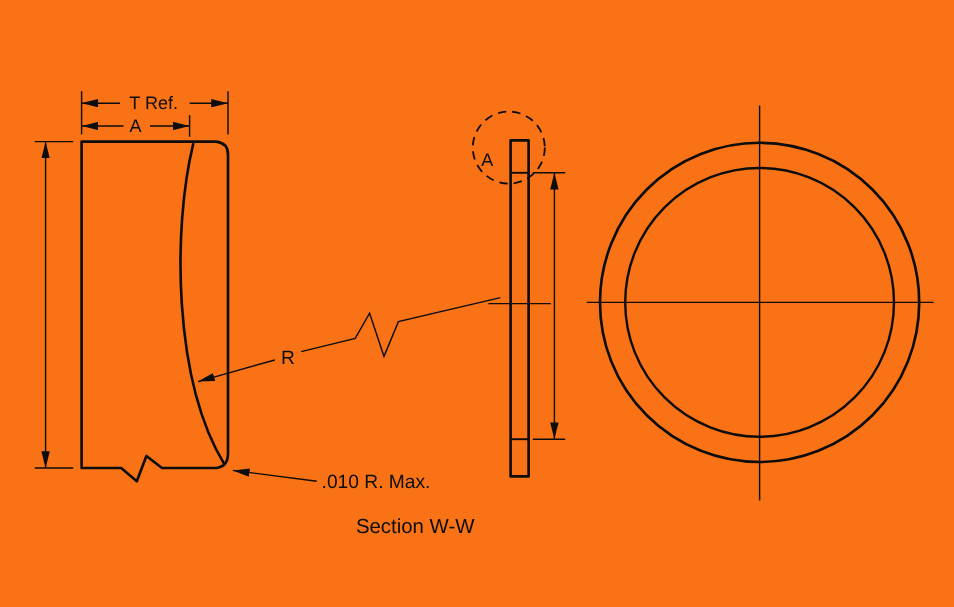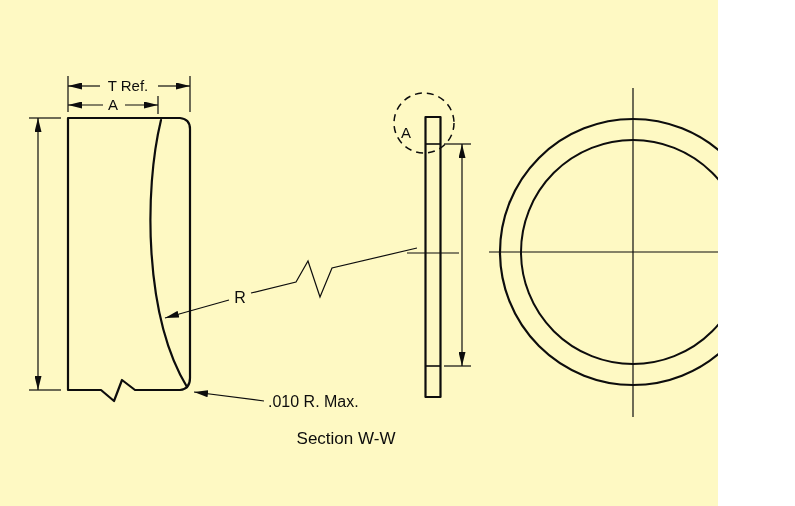--- a/index.html
+++ b/index.html
@@ -1,20 +1,20 @@
 <!DOCTYPE html>
 <html><head>
 <meta charset="utf-8">
 <style>
   html, body { margin: 0; padding: 0; background: #ffffff; }
   .stage {
     position: relative;
-    width: 718px;
+    width: 795px;
     height: 506px;
-    background: #fef9c3;
+    background: #f97316;
     overflow: hidden;
   }
   svg text {
     font-family: "Liberation Sans", sans-serif;
     fill: #0d0d0d;
   }
   .obj  { stroke: #0d0d0d; stroke-width: 2.2; fill: none; stroke-linejoin: round; stroke-linecap: round; }
   .obj2 { stroke: #0d0d0d; stroke-width: 2;   fill: none; }
   .thin { stroke: #0d0d0d; stroke-width: 1.2; fill: none; }
   .tick { stroke: #0d0d0d; stroke-width: 1.6; fill: none; }

